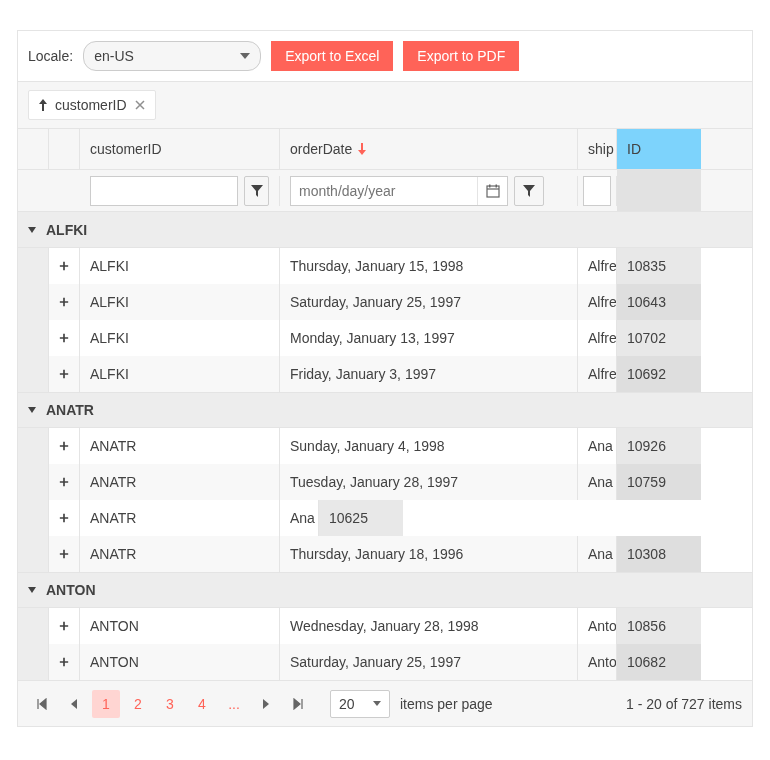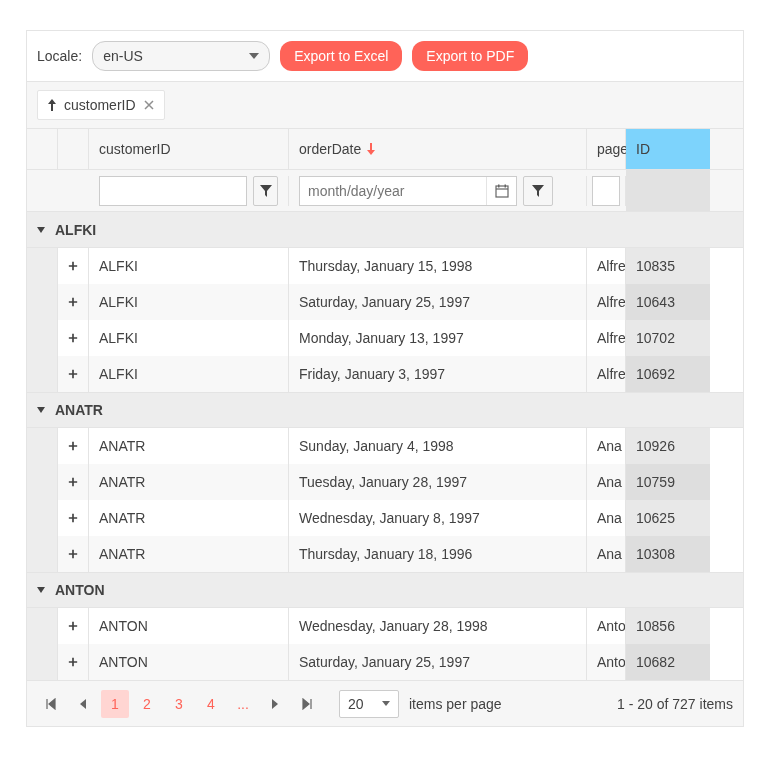--- a/index.html
+++ b/index.html
@@ -1,24 +1,24 @@
 <!DOCTYPE html>
 <html><head>
 <meta charset="utf-8">
 <style>
   * { box-sizing: border-box; }
   html, body { margin: 0; padding: 0; font-family: Arial, Helvetica, sans-serif; font-size: 14px; color: #424242; background: #fff; }
-  .wrap { width: 770px; height: 752px; padding: 30px 26px; }
+  .wrap { width: 770px; height: 752px; padding: 30px 17px; }
   .panel { border: 1px solid #e4e4e4; }
   .topbar { display: flex; align-items: center; padding: 10px 10px; gap: 10px; }
   .label { color: #424242; }
   .select { position: relative; display: flex; align-items: center; border: 1px solid #ccc; background: #f6f6f6; height: 30px; width: 178px; padding: 0 10px; border-radius: 13px; }
   .select .sel-text { flex: 1; color: #424242; }
   .select .caret { color: #656565; }
-  .btn { background: #ff6358; color: #fff; border: none; height: 30px; padding: 0 14px; border-radius: 12px; font-size: 14px; cursor: pointer; }
+  .btn { background: #ff6358; color: #fff; border: none; height: 30px; padding: 0 14px; border-radius: 0; font-size: 14px; cursor: pointer; }
   .grouprow { border-top: 1px solid #e4e4e4; border-bottom: 1px solid #e4e4e4; background: #f6f6f6; padding: 8px 10px; display: flex; }
   .chip { background: #fff; border: 1px solid #e4e4e4; border-radius: 2px; display: inline-flex; align-items: center; height: 30px; padding: 0 10px; gap: 8px; }
   .chip .sort-up { font-size: 12px; color: #424242; }
   .chip .remove { color: #8f8f8f; font-size: 14px; }
   .grid { position: relative; }
   .headers { display: flex; height: 41px; border-bottom: 1px solid #e4e4e4; background: #f6f6f6; }
   .hcell { display: flex; align-items: center; padding: 0 10px; color: #424242; }
   .vline { border-right: 1px solid #e4e4e4; }
   .w-stub1 { width: 31px; }
   .w-stub2 { width: 31px; }
@@ -106,21 +106,21 @@
           </div>
         <div class="hcell w-date vline">
           <span>orderDate</span>
           <span class="sort-ind">
             <svg width="8" height="12" viewBox="0 0 8 12">
                 <path d="M3 0 L5 0 L5 7 L8 7 L4 12 L0 7 L3 7 Z" fill="#ff6358"></path>
               </svg>
           </span>
         </div>
         <div class="hcell w-ship vline">
-            <span>page</span>
+            <span>ship</span>
           </div>
         <div class="hcell w-id">
             <span>ID</span>
           </div>
       </div>
 
       <div class="filters">
         <div class="fcell w-stub1 vline"></div>
         <div class="fcell w-stub2 vline"></div>
         <div class="fcell w-cust vline">
@@ -245,21 +245,20 @@
             <div class="cell fixed-id">10759</div>
           </div>
           <div class="row">
             <div class="cell stub1"></div>
             <div class="cell stub2">
               <svg width="12" height="12" viewBox="0 0 12 12">
                 <path d="M5 1 L7 1 L7 5 L11 5 L11 7 L7 7 L7 11 L5 11 L5 7 L1 7 L1 5 L5 5 Z" fill="#424242"></path>
               </svg>
             </div>
             <div class="cell cust">ANATR</div>
-            <div class="cell date">Wednesday, January 8, 1997</div>
             <div class="cell ship">Ana</div>
             <div class="cell fixed-id">10625</div>
           </div>
           <div class="row alt">
             <div class="cell stub1"></div>
             <div class="cell stub2">
               <svg width="12" height="12" viewBox="0 0 12 12">
                 <path d="M5 1 L7 1 L7 5 L11 5 L11 7 L7 7 L7 11 L5 11 L5 7 L1 7 L1 5 L5 5 Z" fill="#424242"></path>
               </svg>
             </div>

